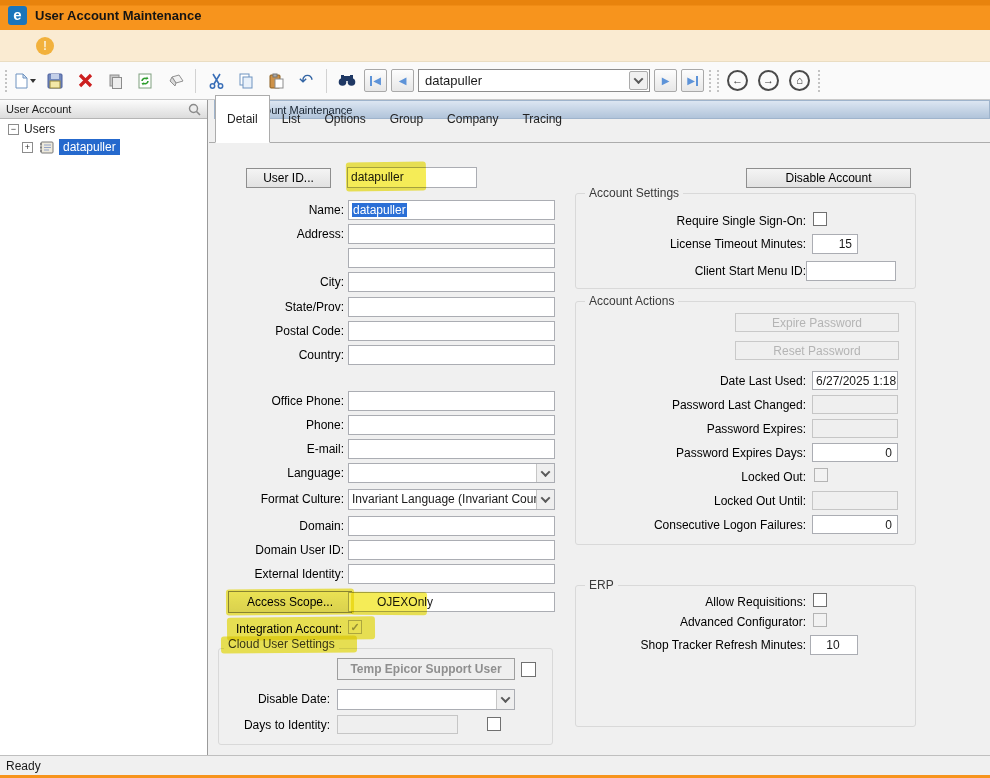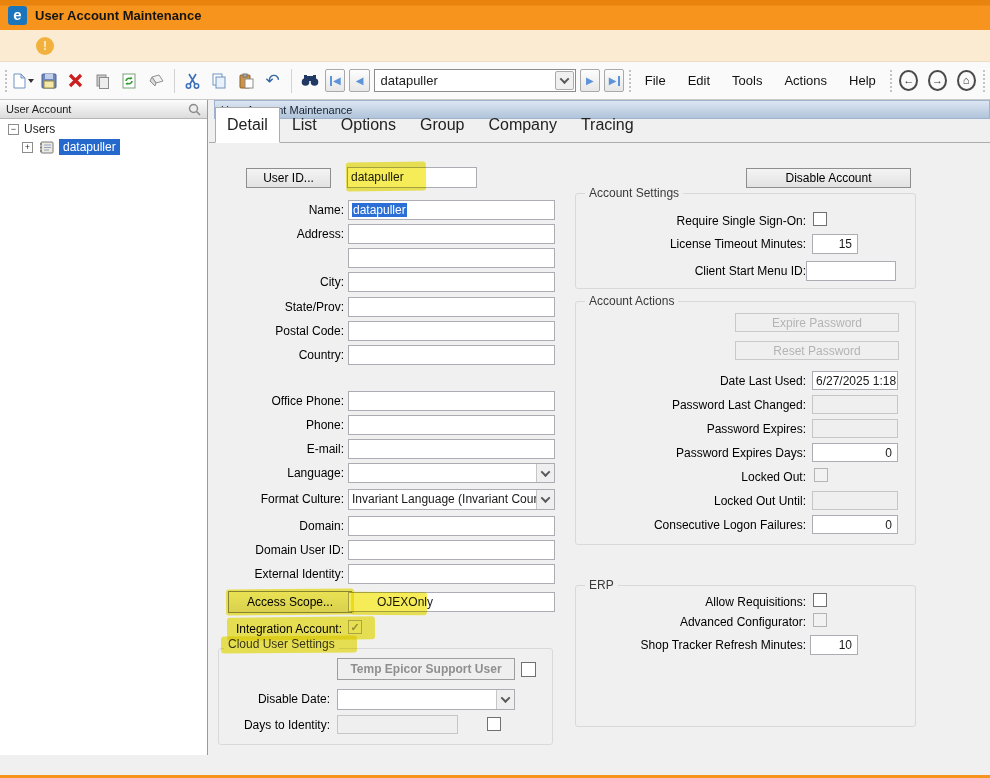--- a/index.html
+++ b/index.html
@@ -84,21 +84,21 @@
   }
   .tree-sel { background: #2569CD; color: #fff; padding: 1px 4px; }
   
   .content { position: absolute; left: 209px; top: 100px; width: 781px; height: 655px; background: #F0F0F0; }
   .caption-bar {
     position: absolute; left: 5px; top: 0; right: 0; height: 19px;
     background: linear-gradient(to bottom, #DCE6F2, #B1C4DA);
     border: 1px solid #9FB4CC; font-size: 11px; padding: 3px 6px; color: #16222F;
   }
   .tabs { position: absolute; left: 6px; top: 20px; height: 23px; display: flex; align-items: flex-end; }
-  .tab { padding: 8px 11px; font-size: 16px; color: #222; cursor: pointer; border: 1px solid transparent; }
+  .tab { padding: 16px 11px; font-size: 12px; color: #222; cursor: pointer; border: 1px solid transparent; }
   .tab.active { background: #fff; border: 1px solid #ACACAC; border-bottom: 1px solid #fff; position: relative; z-index: 2; }
   .tab-strip-line { position: absolute; left: 0; top: 42px; right: 0; height: 1px; background: #ACACAC; }
   
   .lbl { position: absolute; text-align: right; font-size: 12px; color: #000; }
   .field {
     position: absolute; background: #fff; border: 1px solid #ABADB3;
     font-size: 12px; padding: 2px 3px; overflow: hidden; white-space: nowrap;
   }
   .field.disabled { background: #EFEFEF; border-color: #C6C6C6; color: #8a8a8a; }
   .field.num { text-align: right; padding-right: 5px; }
@@ -224,27 +224,20 @@
     <div class="navbtn">◀</div>
     <div class="record-combo">
       <span>datapuller</span>
       <span class="combo-btn">
           <span class="chev"></span>
         </span>
     </div>
     <div class="navbtn">▶</div>
     <div class="navbtn">▶<span class="bar"></span></div>
     <div class="grip"></div>
-    <div class="menu">
-      <span class="menu-item">File</span>
-      <span class="menu-item">Edit</span>
-      <span class="menu-item">Tools</span>
-      <span class="menu-item">Actions</span>
-      <span class="menu-item">Help</span>
-    </div>
     <div class="grip"></div>
     <div class="circle-btn">←</div>
     <div class="circle-btn">→</div>
     <div class="circle-btn">⌂</div>
     <div class="grip"></div>
   </div>
 
   <div class="tree-panel">
     <div class="tree-header">
       <span>User Account</span>
@@ -385,23 +378,26 @@
   <div class="lbl" style="left:600px;top:518px;width:206px;">Consecutive Logon Failures:</div>
   <div class="field num" style="left:812px;top:515px;width:86px;height:19px;">0</div>
 
   <div class="group" style="left:575px;top:585px;width:341px;height:142px;"></div>
   <div class="group-label" style="left:585px;top:578px;">ERP</div>
   <div class="lbl" style="left:600px;top:595px;width:206px;">Allow Requisitions:</div>
   <div class="cb" style="left:813px;top:593px;"></div>
   <div class="lbl" style="left:600px;top:615px;width:206px;">Advanced Configurator:</div>
   <div class="cb disabled" style="left:813px;top:613px;"></div>
   <div class="lbl" style="left:600px;top:638px;width:206px;">Shop Tracker Refresh Minutes:</div>
-  <div class="field num" style="left:810px;top:635px;width:48px;height:20px;">10</div>
+  <div class="field num" style="left:810px;top:635px;width:48px;height:20px;text-align:center;">10</div>
 
   <div class="hl" style="left:346px;top:162px;width:80px;height:29px;transform:rotate(-0.8deg);"></div>
   <div class="hl" style="left:226px;top:589px;width:128px;height:26px;transform:rotate(-0.4deg);"></div>
   <div class="hl" style="left:351px;top:592px;width:76px;height:23px;transform:rotate(0.5deg);"></div>
   <div class="hl" style="left:227px;top:617px;width:148px;height:23px;transform:rotate(-0.6deg);"></div>
   <div class="hl" style="left:221px;top:636px;width:136px;height:17px;transform:rotate(-0.5deg);"></div>
 
+  <div class="statusbar">
+    <span>Ready</span>
+  </div>
   <div class="bottom-accent"></div>
 
 </div>
 
 </body></html>

